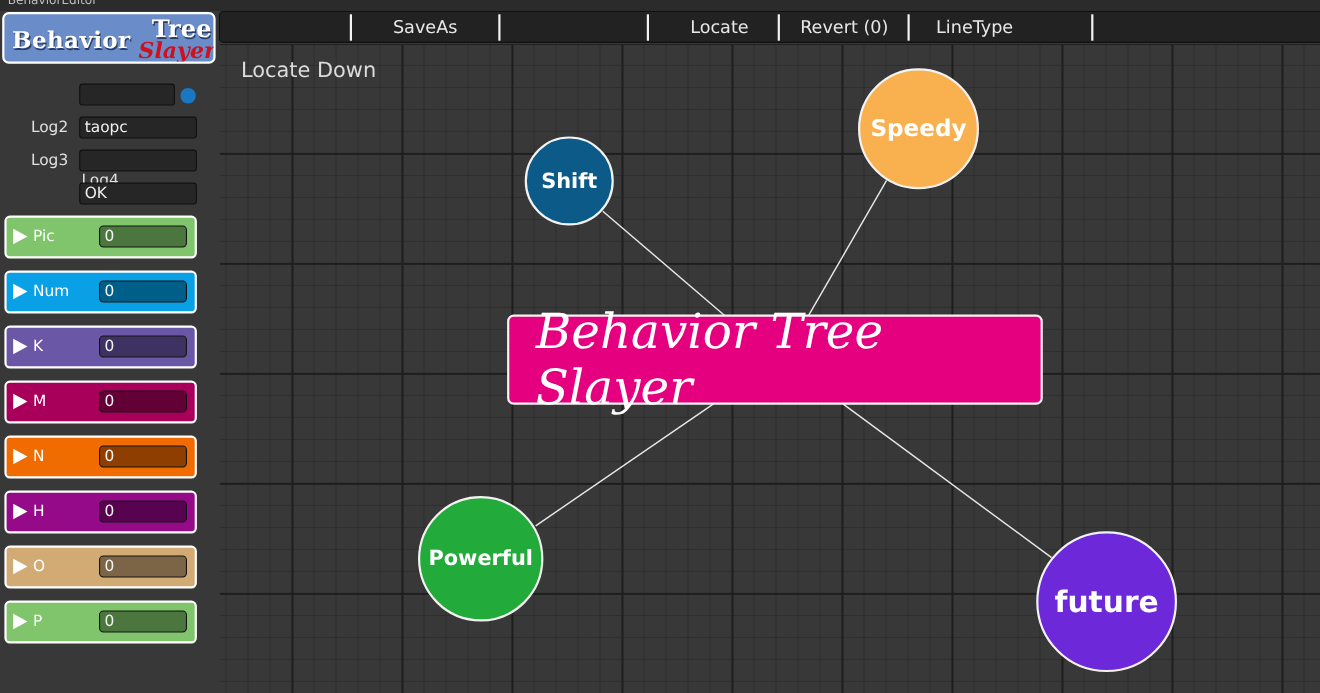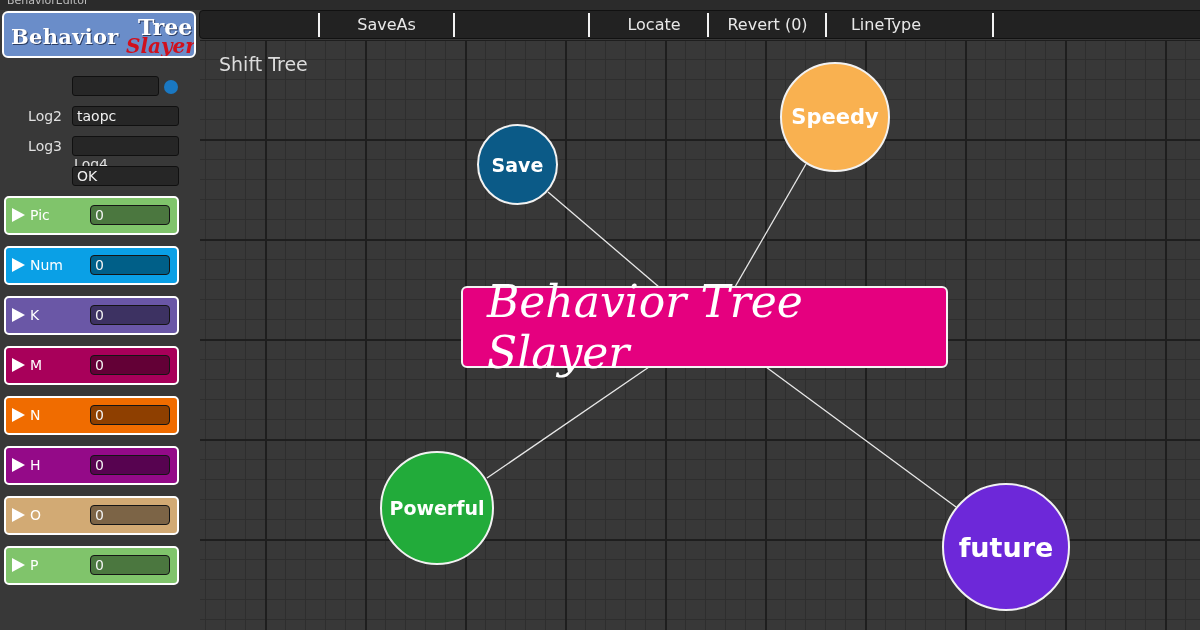--- a/index.html
+++ b/index.html
@@ -96,31 +96,31 @@
     padding-left:24px;
   }
 </style>
 </head>
 <body>
 
 <div class="topstrip"></div>
 <div class="window-title">BehaviorEditor</div>
 
 <div class="canvas"></div>
-<div class="shift-label">Shift Tree</div>
+<div class="shift-label">Locate Down</div>
 
 <svg class="links" viewBox="0 0 1200 630">
   <line x1="548" y1="192" x2="659" y2="287" stroke="#e8e8e8" stroke-width="1.3"></line>
   <line x1="806" y1="164" x2="735" y2="287" stroke="#e8e8e8" stroke-width="1.3"></line>
   <line x1="487" y1="478" x2="649" y2="367" stroke="#e8e8e8" stroke-width="1.3"></line>
   <line x1="956" y1="507" x2="766" y2="367" stroke="#e8e8e8" stroke-width="1.3"></line>
 </svg>
 
 <div class="node" style="left:477px;top:124px;width:81px;height:81px;background:#0b5a87;font-size:19px;">
-  <span>Save</span>
+  <span>Shift</span>
 </div>
 <div class="node" style="left:780px;top:62px;width:110px;height:110px;background:#f9b150;font-size:21px;">
   <span>Speedy</span>
 </div>
 <div class="root">
   <span>Behavior Tree Slayer</span>
 </div>
 <div class="node" style="left:380px;top:451px;width:114px;height:114px;background:#22ab3a;font-size:19px;">
   <span>Powerful</span>
 </div>

